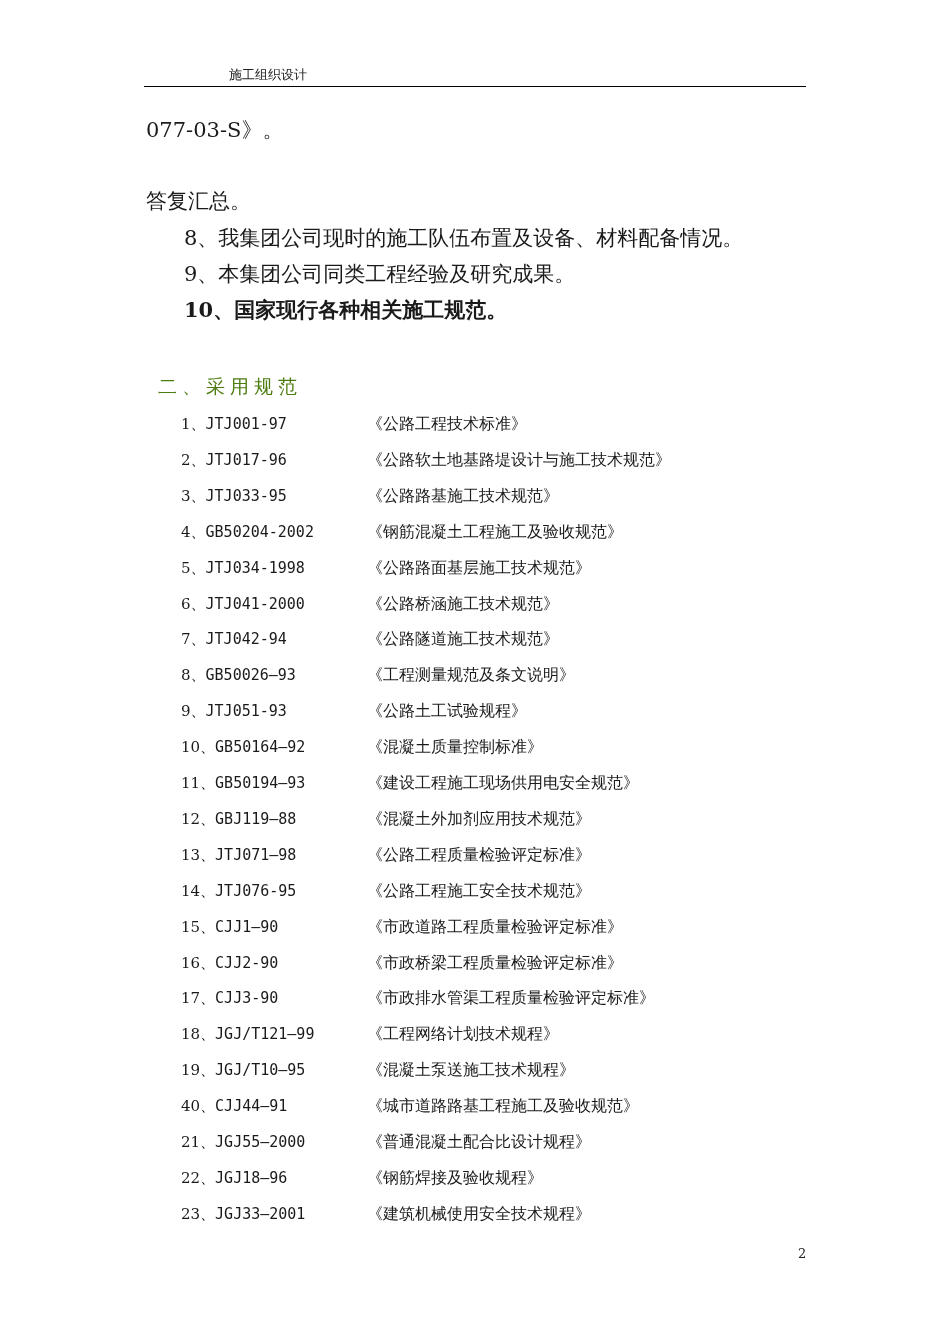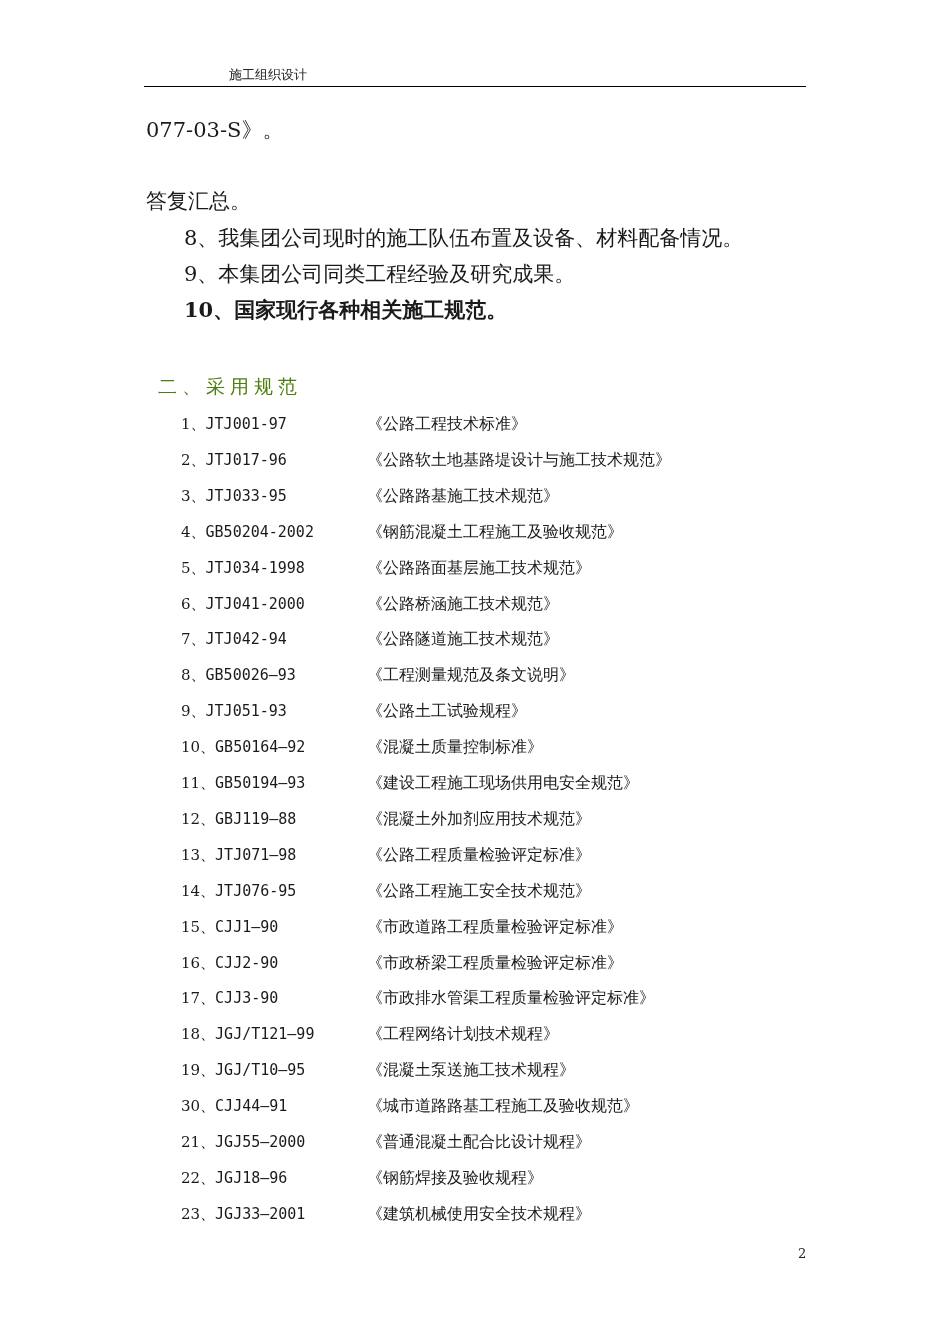--- a/index.html
+++ b/index.html
@@ -105,21 +105,21 @@
       </div>
       <div class="std-row" style="top: 1023px;">
         <span class="std-code"><span class="idx">18、</span><span>JGJ/T121—99</span></span>
         <span class="std-title">《工程网络计划技术规程》</span>
       </div>
       <div class="std-row" style="top: 1059px;">
         <span class="std-code"><span class="idx">19、</span><span>JGJ/T10—95</span></span>
         <span class="std-title">《混凝土泵送施工技术规程》</span>
       </div>
       <div class="std-row" style="top: 1095px;">
-        <span class="std-code"><span class="idx">30、</span><span>CJJ44—91</span></span>
+        <span class="std-code"><span class="idx">40、</span><span>CJJ44—91</span></span>
         <span class="std-title">《城市道路路基工程施工及验收规范》</span>
       </div>
       <div class="std-row" style="top: 1131px;">
         <span class="std-code"><span class="idx">21、</span><span>JGJ55—2000</span></span>
         <span class="std-title">《普通混凝土配合比设计规程》</span>
       </div>
       <div class="std-row" style="top: 1167px;">
         <span class="std-code"><span class="idx">22、</span><span>JGJ18—96</span></span>
         <span class="std-title">《钢筋焊接及验收规程》</span>
       </div>

